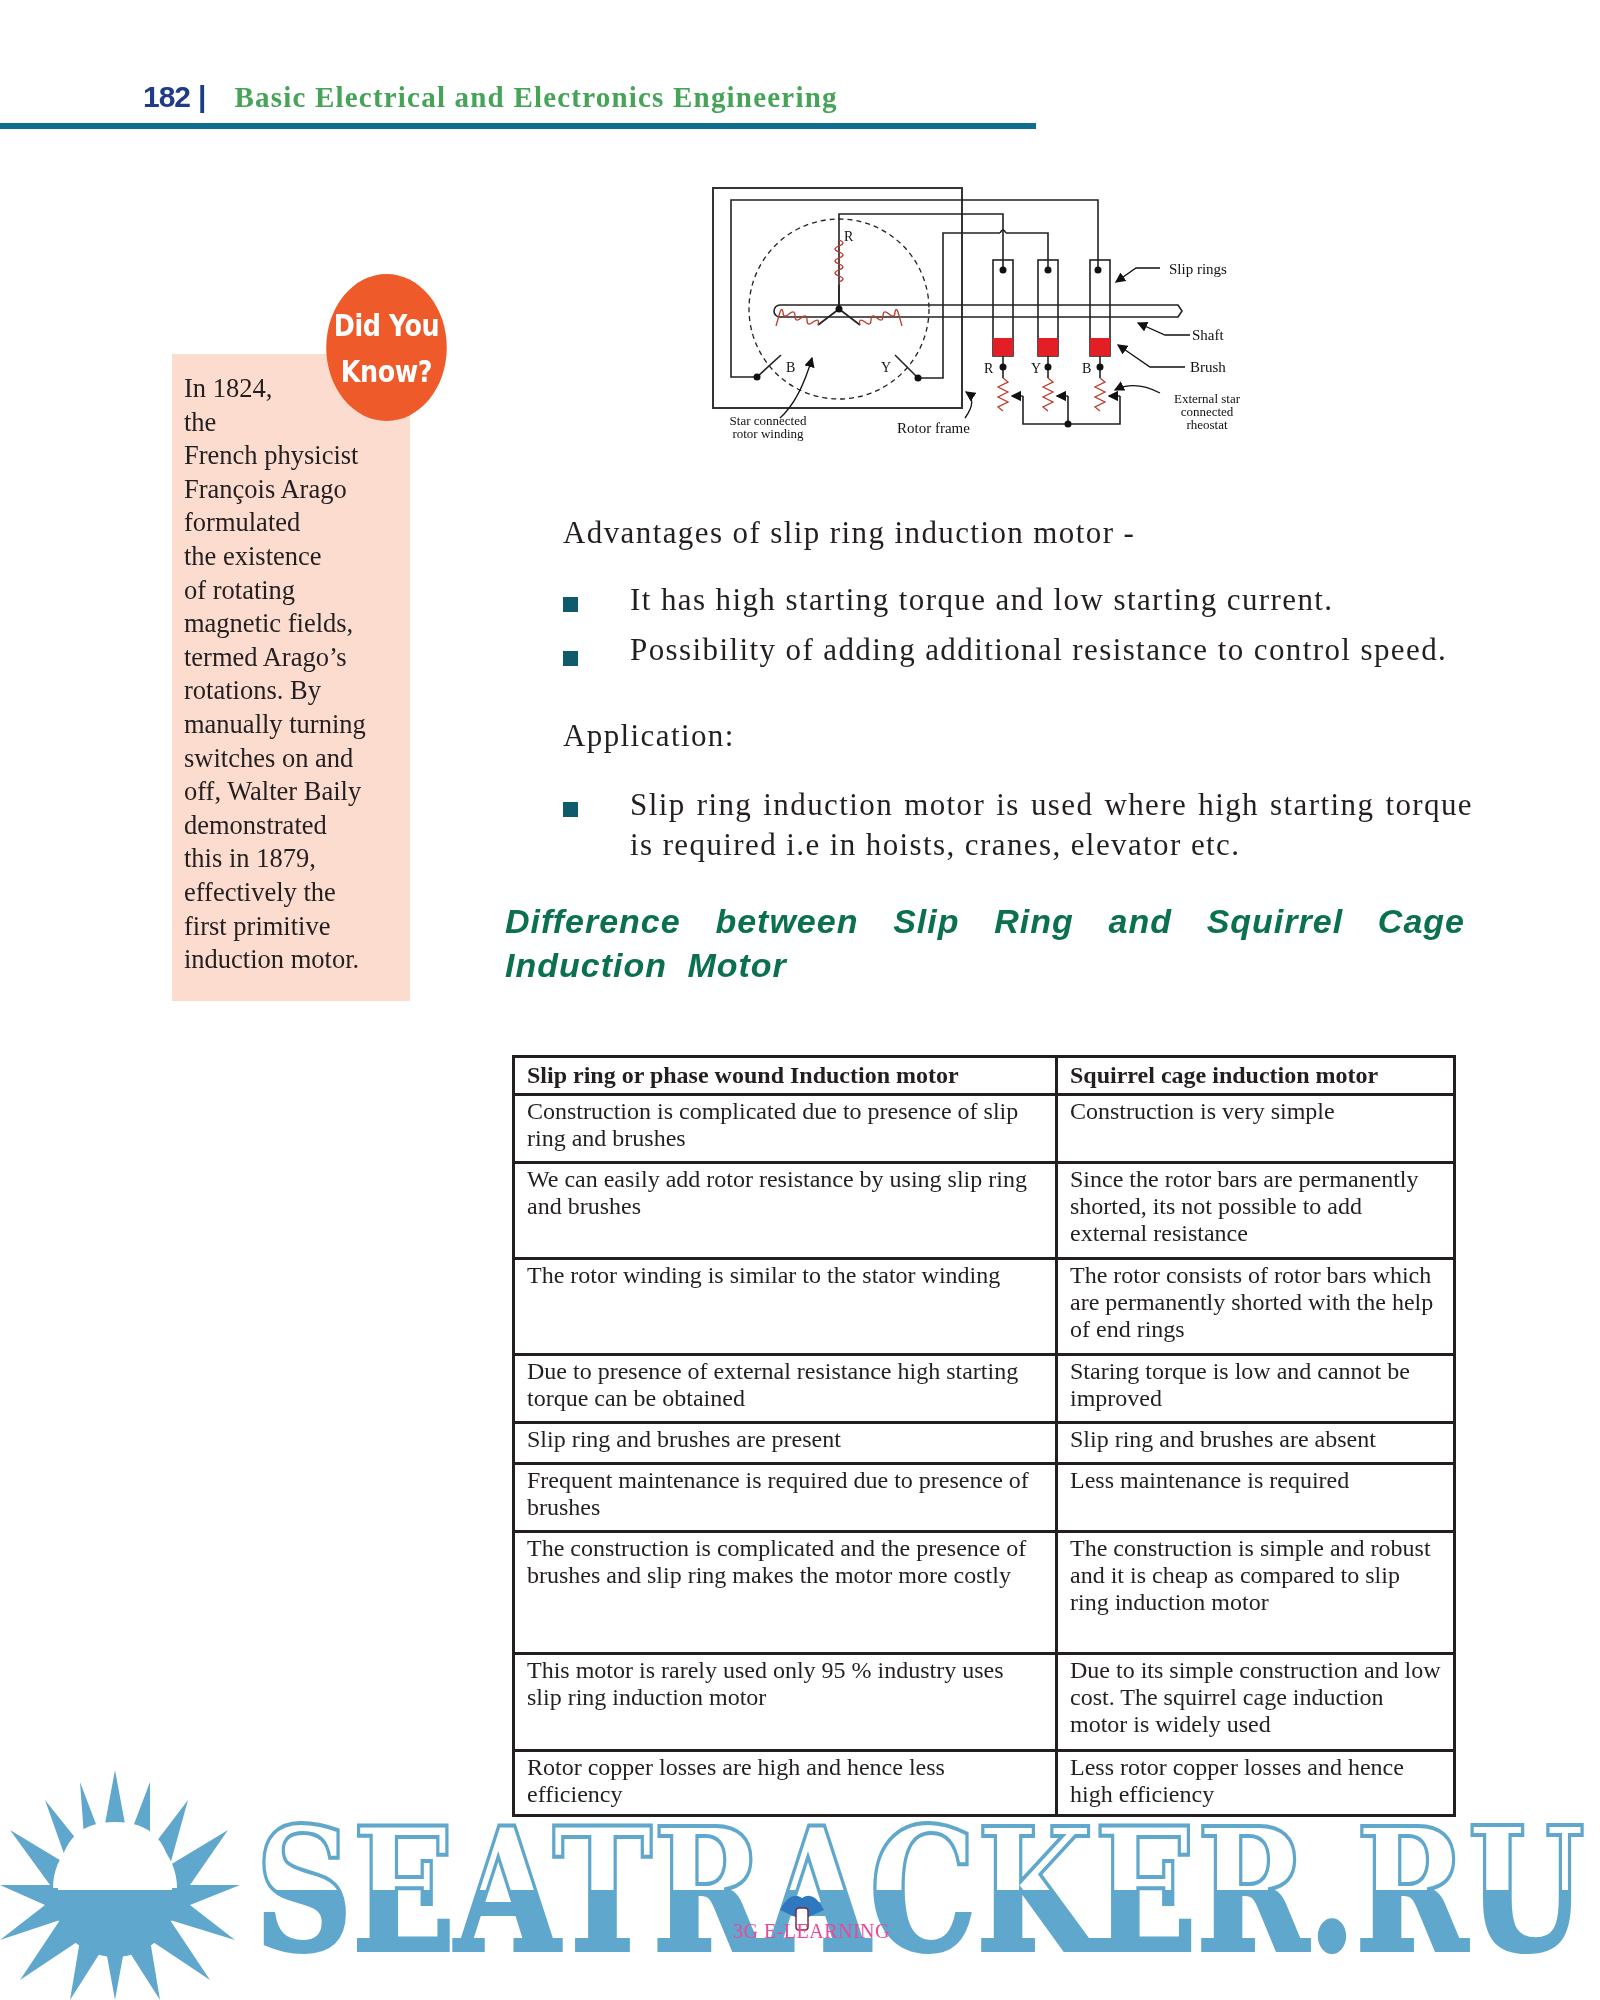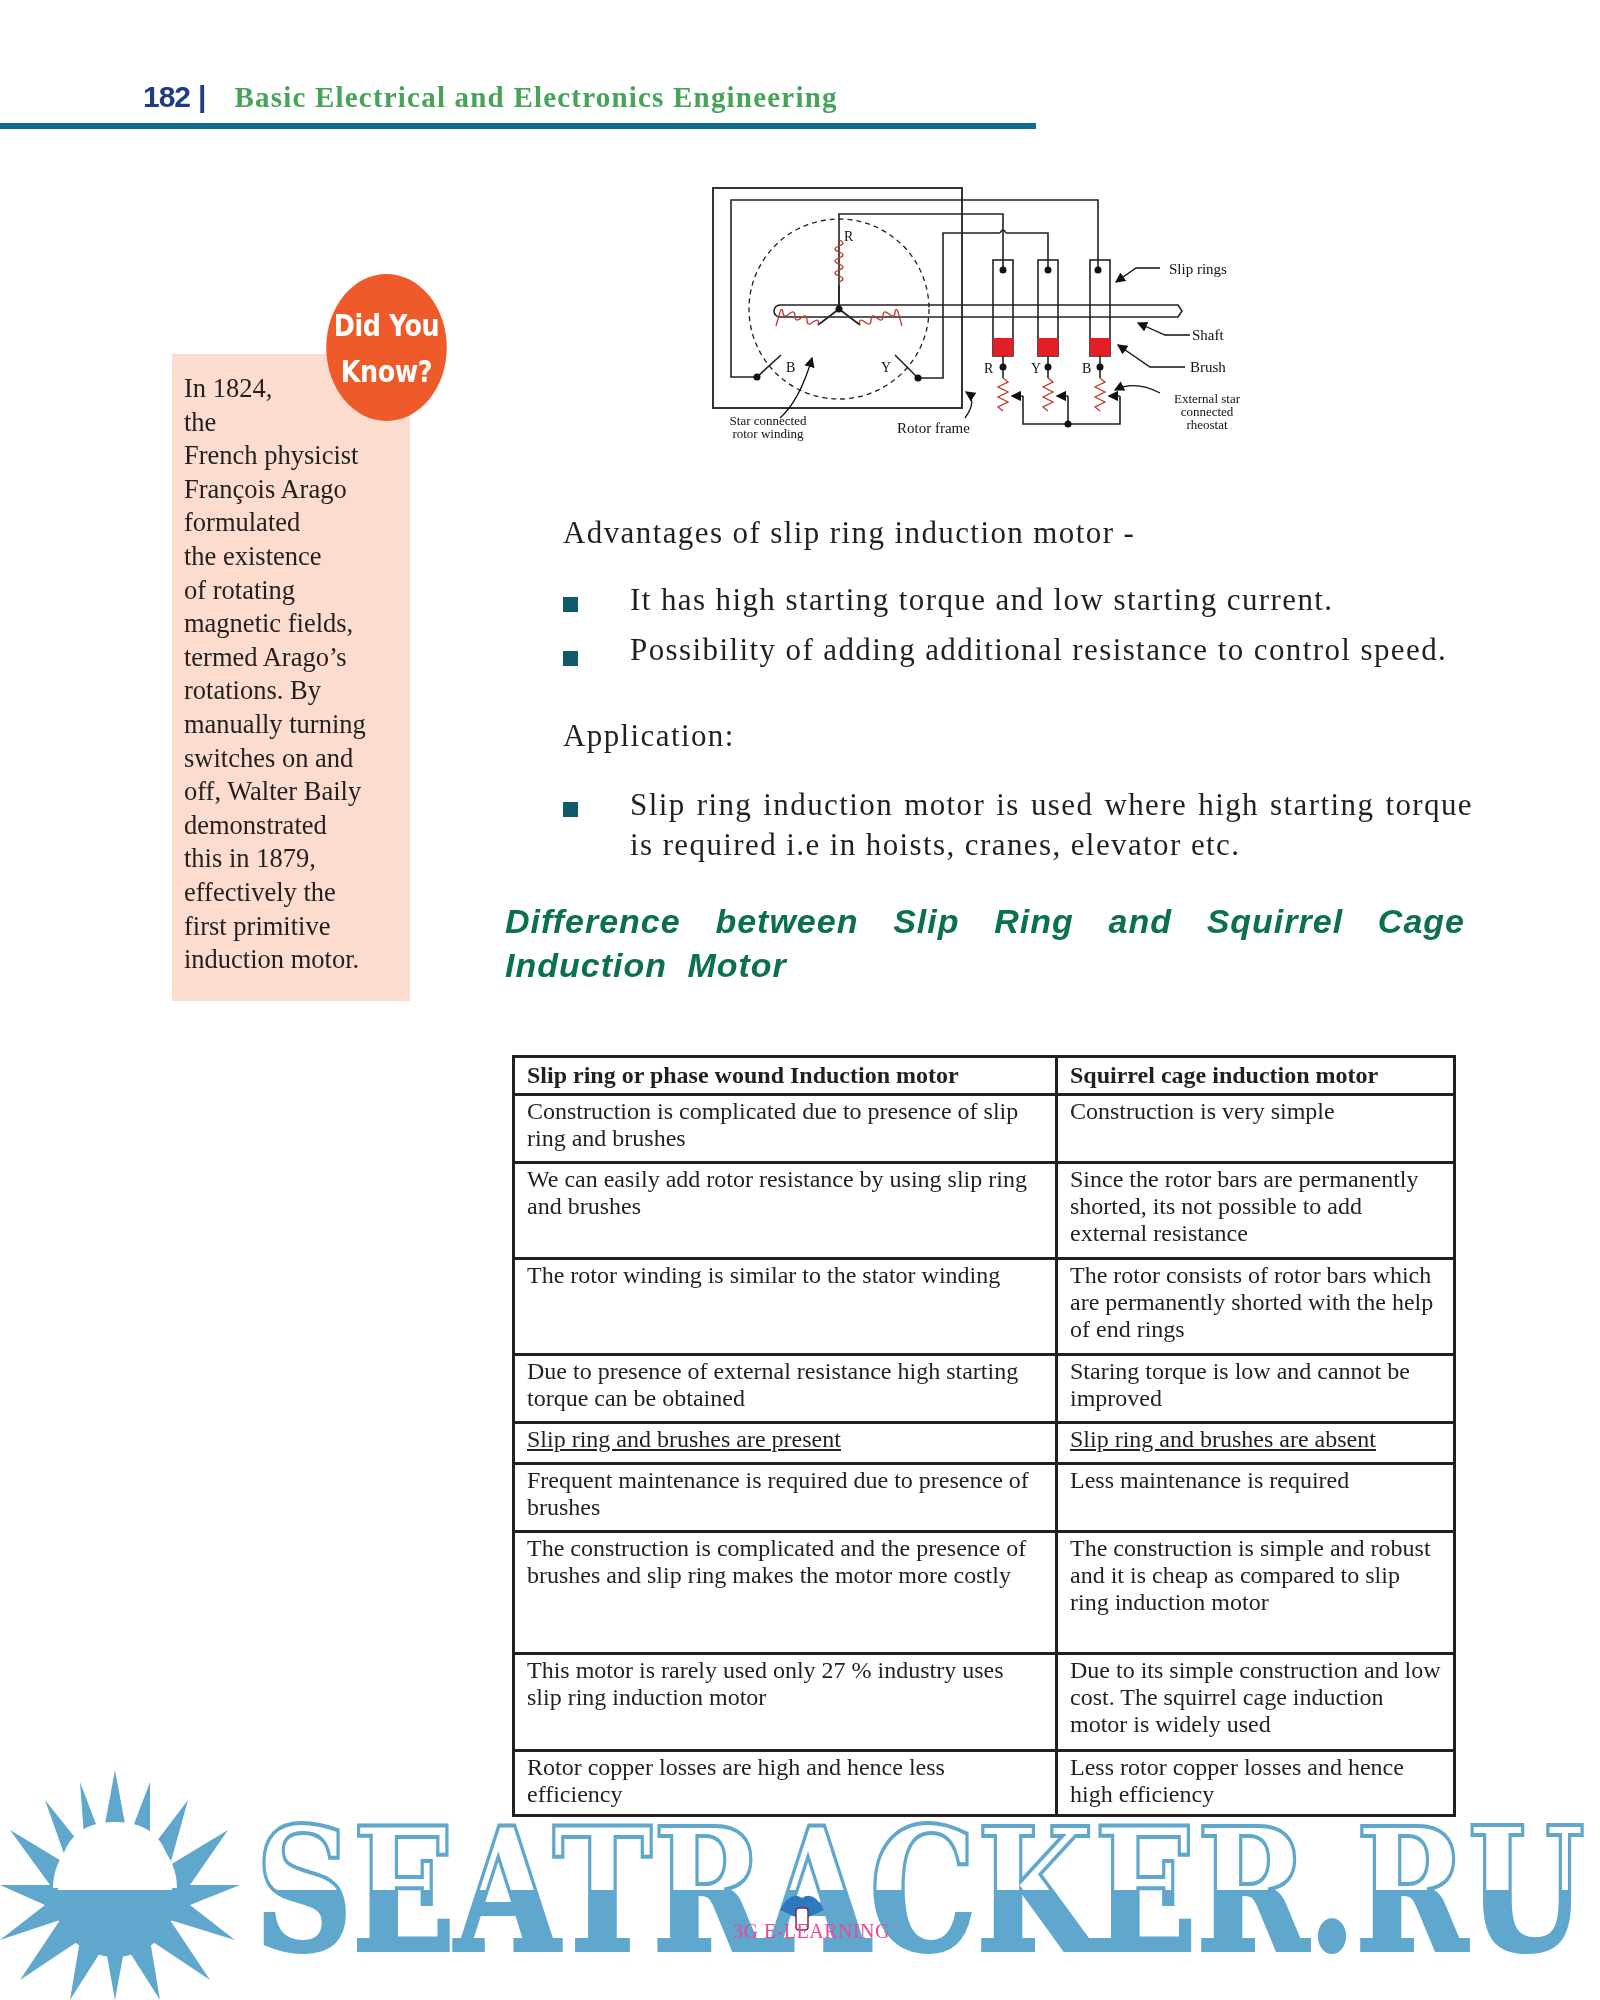--- a/index.html
+++ b/index.html
@@ -216,34 +216,34 @@
     <td>Since the rotor bars are permanently shorted, its not possible to add external resistance</td>
   </tr>
   <tr style="height:96px;">
     <td>The rotor winding is similar to the stator winding</td>
     <td>The rotor consists of rotor bars which are permanently shorted with the help of end rings</td>
   </tr>
   <tr style="height:68px;">
     <td>Due to presence of external resistance high starting torque can be obtained</td>
     <td>Staring torque is low and cannot be improved</td>
   </tr>
-  <tr style="height:41px;text-decoration:underline;">
+  <tr style="height:41px;">
     <td>Slip ring and brushes are present</td>
     <td>Slip ring and brushes are absent</td>
   </tr>
   <tr style="height:68px;">
     <td>Frequent maintenance is required due to presence of brushes</td>
     <td>Less maintenance is required</td>
   </tr>
   <tr style="height:122px;">
     <td>The construction is complicated and the presence of brushes and slip ring makes the motor more costly</td>
     <td>The construction is simple and robust and it is cheap as compared to slip ring induction motor</td>
   </tr>
   <tr style="height:97px;">
-    <td>This motor is rarely used only 27 % industry uses slip ring induction motor</td>
+    <td>This motor is rarely used only 95 % industry uses slip ring induction motor</td>
     <td>Due to its simple construction and low cost. The squirrel cage induction motor is widely used</td>
   </tr>
   <tr style="height:65px;">
     <td>Rotor copper losses are high and hence less efficiency</td>
     <td>Less rotor copper losses and hence high efficiency</td>
   </tr>
 </tbody>
   </table>
 
 <svg class="abs wm-sun" viewBox="0 0 240 230" xmlns="http://www.w3.org/2000/svg">

